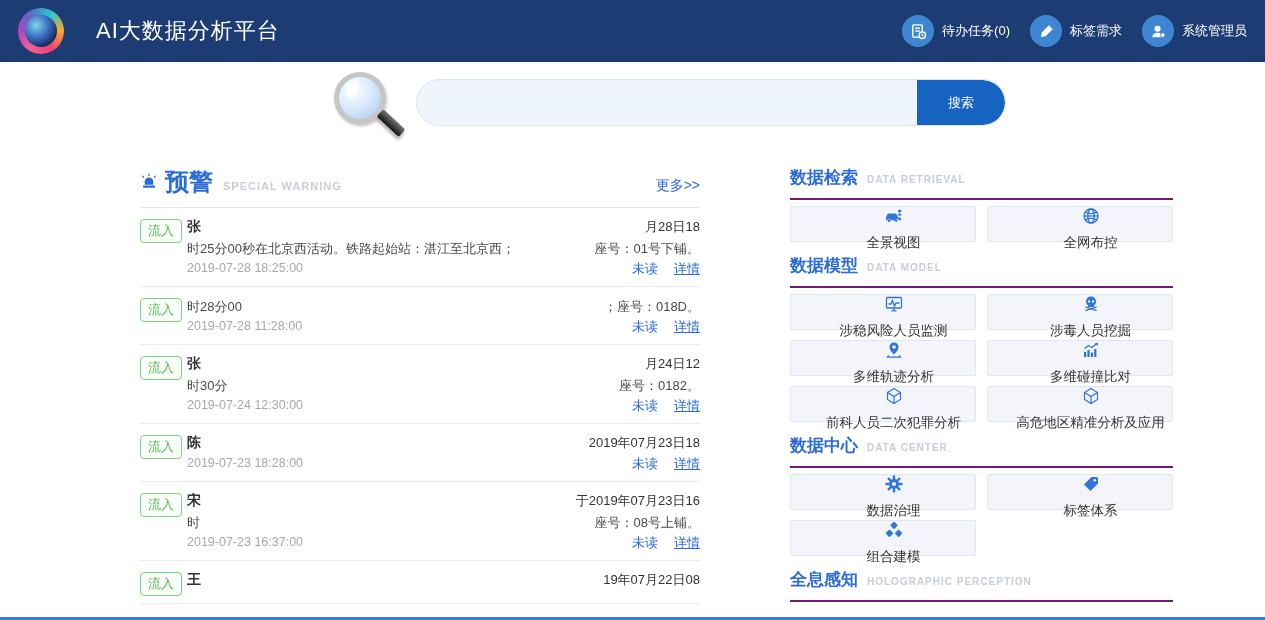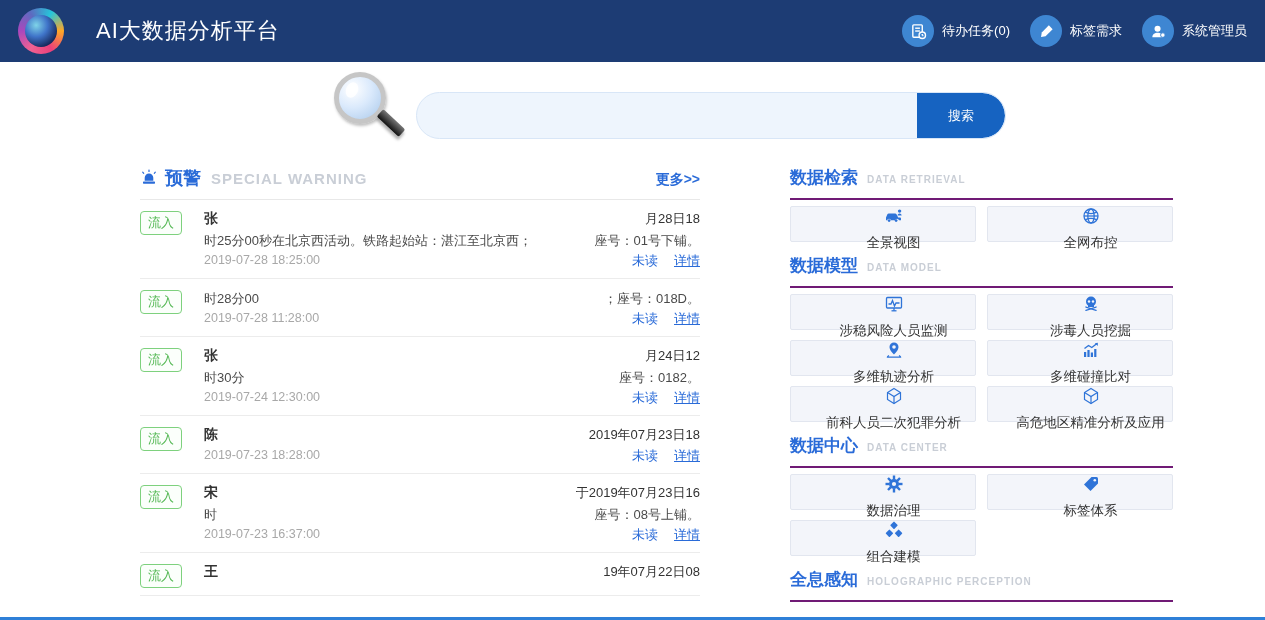--- a/index.html
+++ b/index.html
@@ -22,34 +22,34 @@
   
   .search-row { position:relative; height:94px; }
   .mag { position:absolute; left:334px; top:10px; width:74px; height:80px; }
   .mag-lens { width:52px; height:52px; border-radius:50%; border:5px solid #c6c6c6;
     background:radial-gradient(circle at 32% 28%,#ffffff 0%,#dbeafc 45%,#a9c8ea 100%);
     box-shadow:1px 2px 3px rgba(0,0,0,.25); }
   .mag-hl { position:absolute; left:12px; top:10px; width:12px; height:16px; border-radius:50%;
     background:rgba(255,255,255,.85); transform:rotate(25deg); }
   .mag-handle { position:absolute; left:42px; top:46px; width:30px; height:10px; border-radius:2px;
     background:linear-gradient(#777,#111); transform:rotate(43deg); box-shadow:2px 3px 3px rgba(0,0,0,.3); }
-  .search-wrap { position:absolute; left:416px; top:30px; width:590px; height:47px;
+  .search-wrap { position:absolute; left:416px; top:17px; width:590px; height:47px;
     border:1px solid #d8e6f7; background:#eef5fd; border-radius:24px; display:flex; overflow:hidden; }
   .search-input { flex:1; border:none; outline:none; background:transparent; padding:0 22px; font-size:14px; color:#333; }
   .search-btn { width:88px; border:none; background:#1663c1; color:#fff; font-size:13px;
     border-radius:0 24px 24px 0; cursor:pointer; font-family:inherit; }
 
   
   .left-col { position:absolute; left:140px; top:166px; width:560px; }
   .sec-head { display:flex; align-items:baseline; border-bottom:1px solid #e8e8e8; padding-bottom:9px; }
   .sec-head svg { width:18px; height:18px; align-self:center; margin-right:7px; }
-  .sec-title { color:#2a6bd8; font-size:18px; font-weight:bold; }
-  .sec-sub { color:#c9ced6; font-size:15px; font-weight:bold; letter-spacing:1px; margin-left:10px; }
-  .more-link { margin-left:auto; color:#2a6bd8; font-size:14px; font-weight:bold; cursor:pointer; text-decoration:none; }
-  .w-item { display:flex; gap:22px; padding:8px 0 7px; border-bottom:1px solid #ececec; cursor:pointer; }
+  .sec-title { color:#2a6bd8; font-size:24px; font-weight:bold; }
+  .sec-sub { color:#c9ced6; font-size:11px; font-weight:bold; letter-spacing:1px; margin-left:10px; }
+  .more-link { margin-left:auto; color:#2a6bd8; font-size:14px; font-weight:normal; cursor:pointer; text-decoration:none; }
+  .w-item { display:flex; gap:5px; padding:8px 0 7px; border-bottom:1px solid #ececec; cursor:pointer; }
   .badge { border:1px solid #7ed17e; color:#54b854; background:#fbfffb; border-radius:4px;
     font-size:13px; padding:2px 7px; height:24px; margin-top:3px; flex:none; }
   .w-main { flex:1; min-width:0; }
   .w-line1 { display:flex; align-items:baseline; font-size:14px; color:#333; line-height:20px; }
   .w-name { font-weight:bold; white-space:nowrap; }
   .w-redact { flex:1; margin:0 10px; color:#9bbcf0; font-size:9px; letter-spacing:3px;
     white-space:nowrap; overflow:hidden; }
   .w-date { margin-left:auto; font-size:13px; white-space:nowrap; }
   .w-line2 { display:flex; font-size:13px; color:#4a4a4a; line-height:19px; margin-top:2px; }
   .w-seat { margin-left:auto; white-space:nowrap; }

